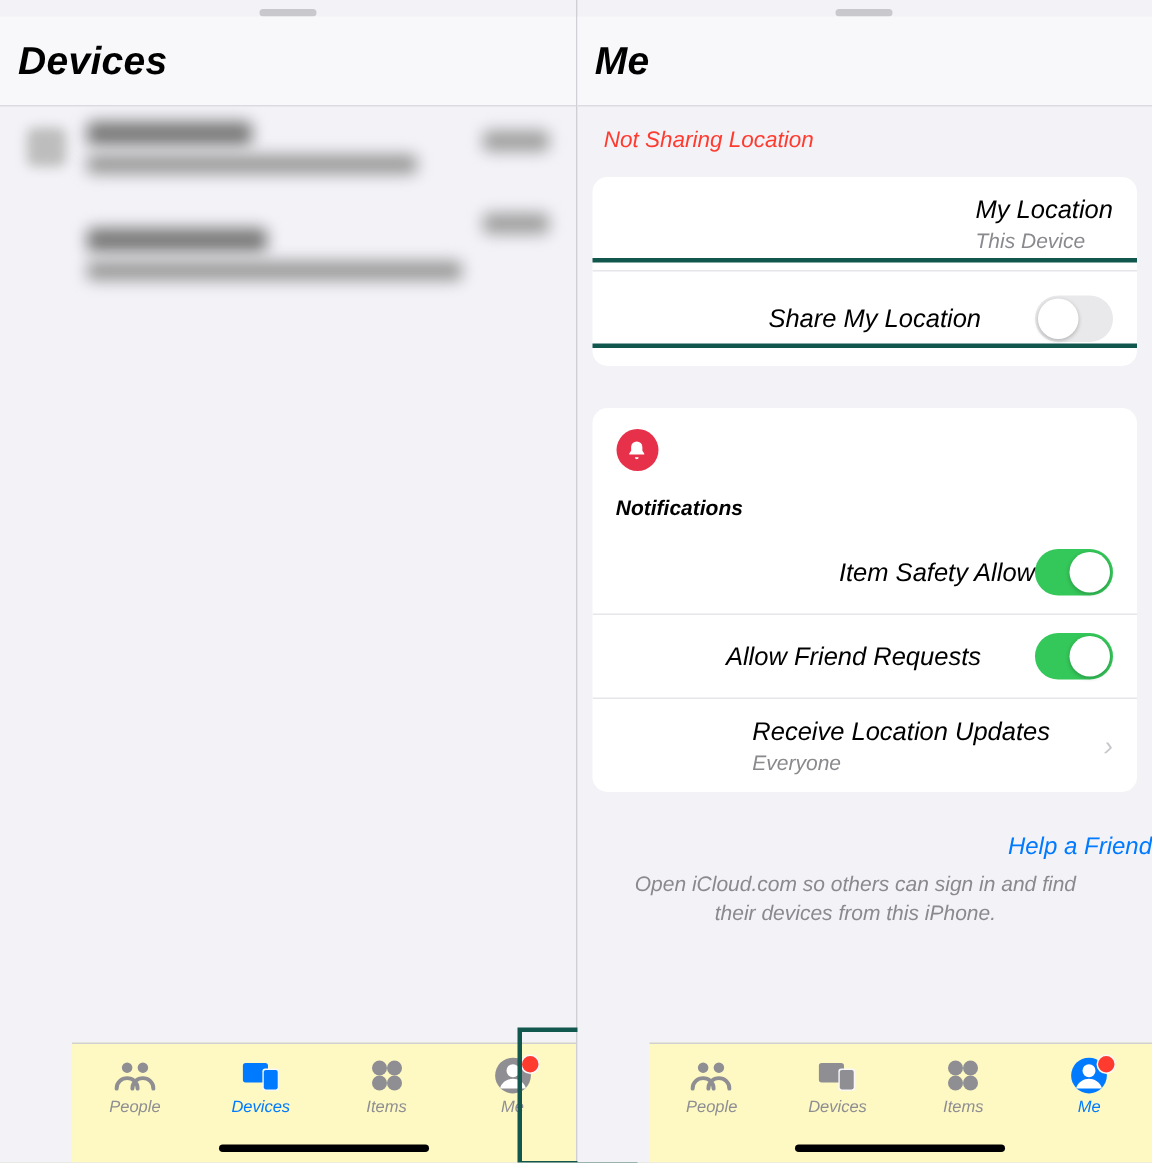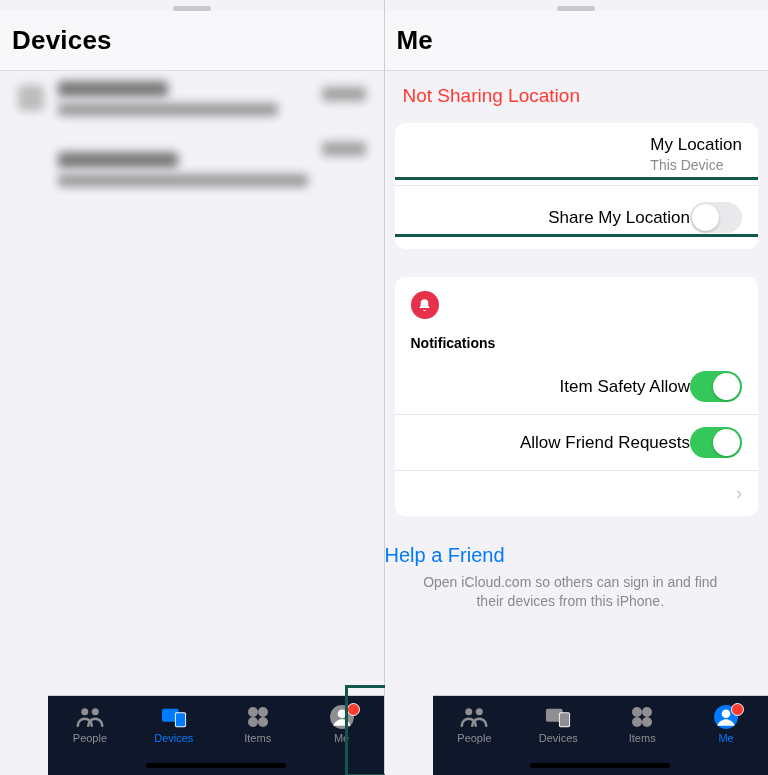--- a/index.html
+++ b/index.html
@@ -4,21 +4,21 @@
 <style>
   * { box-sizing: border-box; margin: 0; padding: 0; -webkit-font-smoothing: antialiased; }
   body {
     font-family: -apple-system, BlinkMacSystemFont, "Helvetica Neue", Arial, sans-serif;
     background: #d9d6c8;
     width: 768px;
     height: 775px;
     overflow: hidden;
     position: relative;
   }
-  .container { display: flex; width: 768px; height: 775px; }
+  .container { display: flex; width: 768px; height: 775px; font-style: italic; }
   .pane {
     flex: 1;
     background: #f2f2f7;
     position: relative;
     display: flex;
     flex-direction: column;
   }
   .pane-left { border-right: 1px solid #cfcfd4; }
   .grabber {
     width: 38px;
@@ -52,37 +52,37 @@
     width: 44px; height: 14px; background: #a0a0a0; filter: blur(5px); border-radius: 4px;
   }
   .device-sub-row { padding-left: 58px; margin-top: 16px; position: relative; }
   .device-sub-row .blur-title { width: 120px; }
   .device-sub-row .blur-sub { width: 250px; }
 
   
   .me-content { padding: 0 0 0 0; }
   .status-red {
     color: #ff3b30;
-    font-size: 19px;
+    font-size: 15px;
     padding: 14px 18px 16px 18px;
   }
   .card {
     background: #fff;
     border-radius: 10px;
     margin: 0 10px 28px 10px;
     overflow: hidden;
   }
   .cell {
     padding: 12px 16px;
     display: flex;
     align-items: center;
     justify-content: flex-end;
     position: relative;
   }
-  .cell + .cell { border-top: 1px solid #e5e5ea; }
+  .cell + .cell { border-top: 1px solid #e5e5ea; gap: 36px; }
   .cell .label { font-size: 17px; color: #000; }
   .cell .sub { font-size: 14px; color: #8a8a8e; margin-top: 2px; }
   .cell .col { display: flex; flex-direction: column; }
   .cell .chevron { color: #c7c7cc; font-size: 18px; }
 
   .toggle {
     width: 52px; height: 31px; border-radius: 16px; position: relative;
     transition: background .15s;
   }
   .toggle .knob {
@@ -98,27 +98,27 @@
   .notif-icon {
     width: 28px; height: 28px; border-radius: 50%; background: #e7314b;
     display: flex; align-items: center; justify-content: center; margin-bottom: 12px;
   }
   .notif-icon svg { width: 15px; height: 15px; fill: #fff; }
   .notif-header {
     padding: 14px 16px 4px 16px;
   }
   .notif-title { font-size: 14px; font-weight: 700; padding: 0 16px 8px 16px; }
 
-  .help-link { color: #007aff; font-size: 20px; text-align: left; margin-top: 22px; }
+  .help-link { color: #007aff; font-size: 16px; text-align: right; margin-top: 22px; }
   .help-sub { color: #8a8a8e; font-size: 14px; text-align: center; margin: 6px 36px 0 24px; line-height: 1.35; }
 
   
   .tabbar {
     height: 80px;
-    background: #0f172a;
+    background: #fef9c3;
     border-top: 1px solid #d0d0d4;
     display: flex;
     justify-content: space-around;
     align-items: flex-start;
     padding-top: 8px;
     position: relative;
     margin-left: 48px;
   }
   .tab {
     flex: 1;
@@ -277,20 +277,24 @@
               <div class="knob"></div>
             </div>
         </div>
         <div class="cell">
           <span class="label">Allow Friend Requests</span>
           <div class="toggle on">
               <div class="knob"></div>
             </div>
         </div>
         <div class="cell">
+          <div class="col">
+            <span class="label">Receive Location Updates</span>
+            <span class="sub">Everyone</span>
+          </div>
           <span class="chevron">›</span>
         </div>
       </div>
 
       <div class="help-link">Help a Friend</div>
       <div class="help-sub">Open iCloud.com so others can sign in and find their devices from this iPhone.</div>
     </div>
 
     <div class="tabbar">
       <div class="tab">

